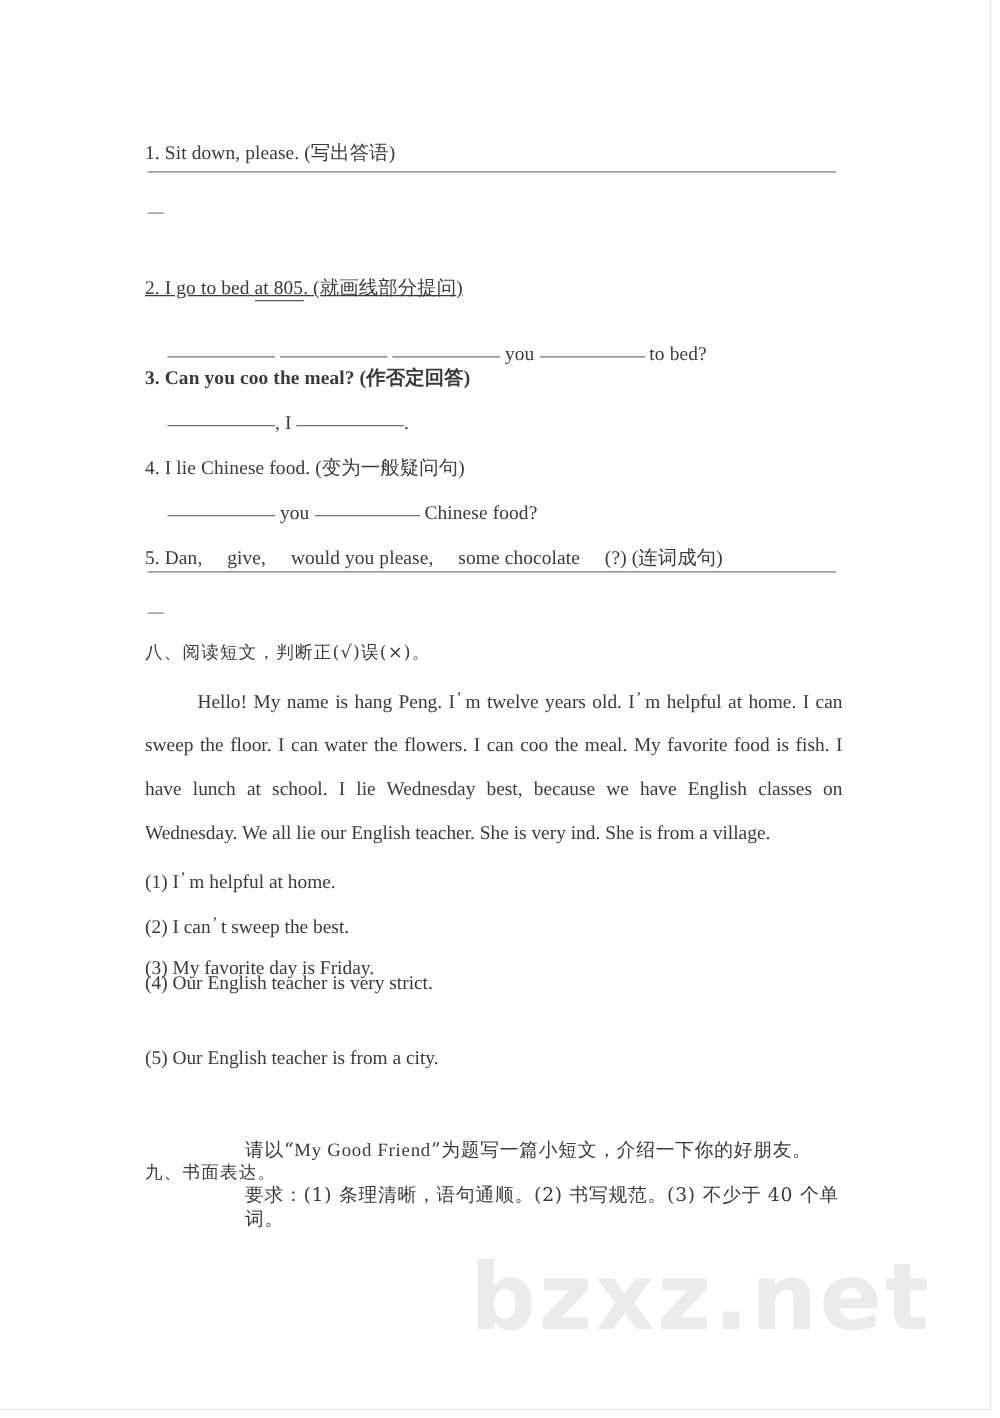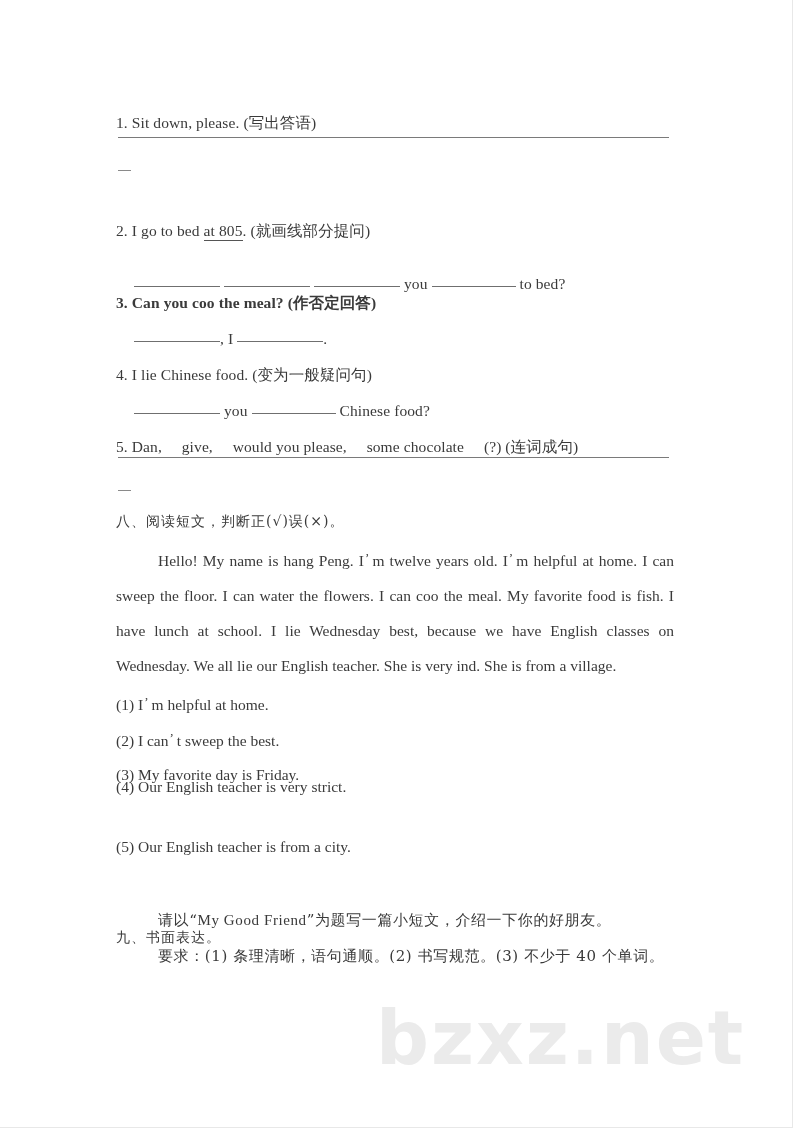--- a/index.html
+++ b/index.html
@@ -94,20 +94,21 @@
     left: 0;
     font-family: "DejaVu Serif", "Liberation Serif", serif;
     font-size: 14px;
     letter-spacing: 1px;
   }
   .sec-body {
     position: absolute;
     font-family: "DejaVu Serif", "Liberation Serif", serif;
     font-size: 15px;
     letter-spacing: 0.6px;
+    margin-left: 38px;
   }
 
   
   .stmt {
     position: absolute;
     left: 0;
     font-size: 15.5px;
     white-space: pre;
   }
 
@@ -127,21 +128,21 @@
 </head>
 <body>
 
 <div class="page">
   <div class="content">
 
     <div class="q-line abs" style="left:0; top:85px;">1. Sit down, please. (写出答语)</div>
     <div class="rule-long" style="left:2px; top:137px; width:551px;"></div>
     <div class="rule-dash" style="left:2px; top:170px;"></div>
 
-    <div class="q-line abs" style="left:0; top:193px;"><span>2. I go to bed </span><span class="uline">at 805</span><span>. (就画线部分提问)</span></div>
+    <div class="q-line abs" style="left:0; top:193px;text-decoration:underline;"><span>2. I go to bed </span><span class="uline">at 805</span><span>. (就画线部分提问)</span></div>
 
     <div class="q-line abs" style="left:18px; top:246px;"><span class="blank b-wide"></span> <span class="blank b-wide"></span> <span class="blank b-wide"></span> <span>you</span> <span class="blank b-med"></span> <span>to bed?</span></div>
 
     <div class="q-line abs" style="left:0; top:265px;font-weight:bold;">3. Can you coo the meal? (作否定回答)</div>
     <div class="q-line abs" style="left:18px; top:301px;"><span class="blank b-wide"></span><span>, I</span> <span class="blank b-wide"></span><span>.</span></div>
 
     <div class="q-line abs" style="left:0; top:337px;">4. I lie Chinese food. (变为一般疑问句)</div>
     <div class="q-line abs" style="left:18px; top:373px;"><span class="blank b-wide"></span> <span>you</span> <span class="blank b-med"></span> <span>Chinese food?</span></div>
 
     <div class="q-line abs" style="left:0; top:409px;">5. Dan,     give,     would you please,     some chocolate     (?) (连词成句)</div>

